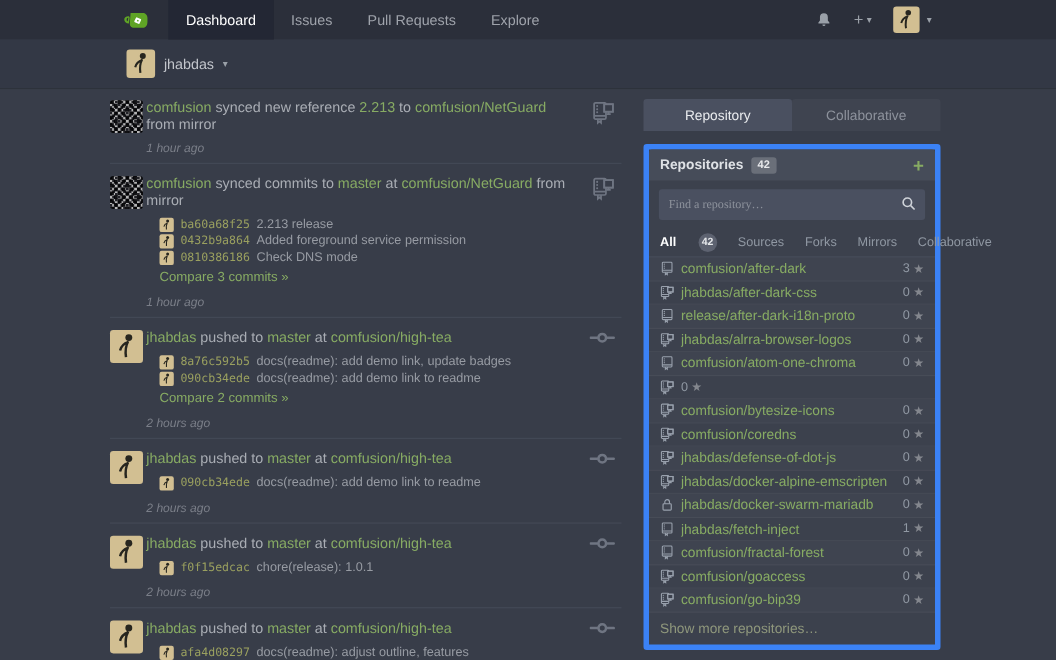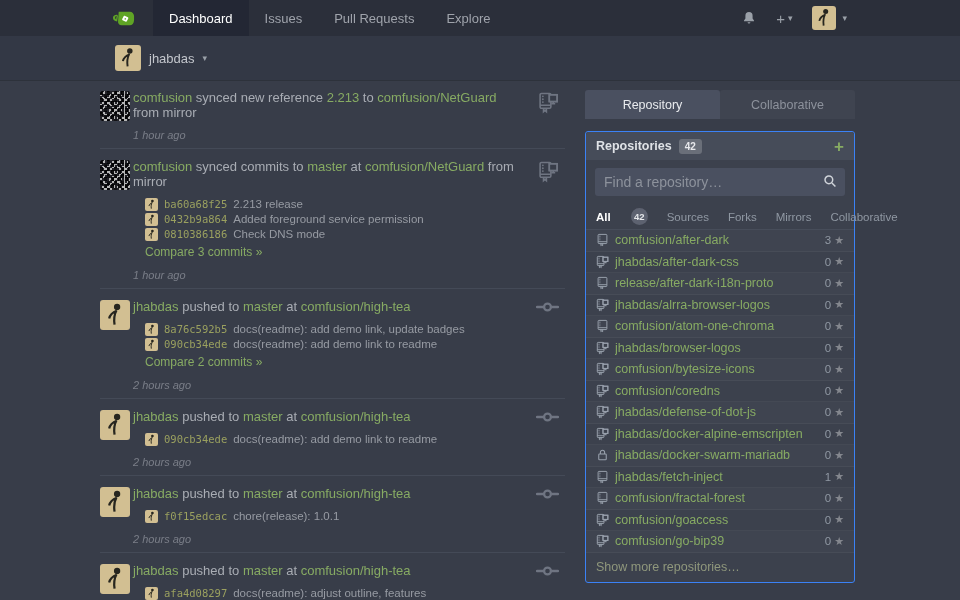--- a/index.html
+++ b/index.html
@@ -51,28 +51,28 @@
   .commit-line .msg{font-size:11.5px;color:#979ba3;white-space:nowrap;}
   .compare{display:inline-block;margin:2px 0 0 12px;font-size:12px;line-height:15px;color:var(--green);text-decoration:none;cursor:pointer;}
   .feed-time{margin:9px 0 7px;font-size:11px;font-style:italic;color:var(--time);}
   .feed-ic{position:absolute;right:6px;top:11px;color:var(--icon);--icon-mask:var(--bg);}
 
   
   .side{position:absolute;left:585px;top:90px;width:270px;}
   .side-tabs{display:flex;margin-bottom:12px;}
   .side-tab{flex:1;height:29px;display:flex;align-items:center;justify-content:center;font-size:12.5px;color:#8d929c;background:var(--tab);cursor:pointer;border-radius:3px 3px 0 0;}
   .side-tab.active{background:var(--tab-active);color:var(--white);}
-  .panel{background:var(--panel);border:1px solid #3b82f6;border-radius:3px;}
+  .panel{background:var(--panel);border:5px solid #3b82f6;border-radius:3px;}
   .panel-head{background:var(--panel-head);height:28px;display:flex;align-items:center;padding:0 10px;border-radius:3px 3px 0 0;}
   .panel-head .ttl{font-size:12.5px;font-weight:bold;color:#dfe2e6;}
   .badge{background:#6a6f79;color:#e8e9ec;font-size:10px;font-weight:bold;border-radius:3px;padding:2px 6px;margin-left:7px;}
   .add-btn{margin-left:auto;color:var(--green);font-size:17px;font-weight:bold;line-height:1;cursor:pointer;}
   .search-wrap{padding:8px 9px;}
   .search-box{position:relative;}
-  .search-input{width:100%;height:28px;background:var(--input);border:none;border-radius:3px;padding:0 28px 0 9px;font-size:14px;color:#d6d9dd;font-family:Liberation Sans, sans-serif;outline:none;}
+  .search-input{width:100%;height:28px;background:var(--input);border:none;border-radius:3px;padding:0 28px 0 9px;font-size:11px;color:#d6d9dd;font-family:Liberation Serif, serif;outline:none;}
   .search-input::placeholder{color:#8d929c;}
   .search-ic{position:absolute;right:8px;top:6px;color:#cfd3d9;cursor:pointer;}
   .filters{display:flex;align-items:center;gap:19px;padding:0 10px;height:26px;border-bottom:1px solid #474d5a;}
   .filter{font-size:11.5px;color:#9098a3;cursor:pointer;display:flex;align-items:center;gap:20px;}
   .filter.active{color:#fff;font-weight:bold;}
   .fbadge{background:#5d6270;color:#e6e8eb;font-size:9.5px;font-weight:bold;width:17px;height:17px;border-radius:50%;display:flex;align-items:center;justify-content:center;}
   .repo-list{list-style:none;}
   .repo-row{display:flex;align-items:center;height:21.5px;padding:0 10px;border-bottom:1px solid var(--row-border);--icon-mask:var(--panel);cursor:pointer;}
   .repo-row:nth-child(odd){background:rgba(255,255,255,.018);}
   .repo-ic{color:#99a1ad;display:flex;align-items:center;margin-right:6px;}
@@ -417,21 +417,20 @@
           <span class="repo-ic">
             <svg width="13" height="14" viewBox="0 0 16 17" fill="none" stroke="currentColor" stroke-width="1.2">
     <rect x="1.6" y="1.6" width="8.2" height="11.3" rx="1"></rect>
     <path d="M1.6 10.6h8.2M4.2 12.9v2.6l1.1-1 1.1 1v-2.6"></path>
     <path d="M3.7 3.8v.01M3.7 6v.01M3.7 8.2v.01" stroke-linecap="round" stroke-width="1.4"></path>
     <rect x="8.6" y="2.6" width="6" height="5.2" fill="var(--icon-mask,#383d49)"></rect>
     <rect x="8.6" y="2.6" width="6" height="5.2"></rect>
     <path d="M11.6 7.8v1.4M10.1 9.4h3"></path>
             </svg>
           </span>
-          <span class="repo-name">jhabdas/browser-logos</span>
           <span class="repo-stars">
             <span class="star-count">0</span>
             <span class="star-glyph">★</span>
           </span>
         </li>
         <li class="repo-row">
           <span class="repo-ic">
             <svg width="13" height="14" viewBox="0 0 16 17" fill="none" stroke="currentColor" stroke-width="1.2">
     <rect x="1.6" y="1.6" width="8.2" height="11.3" rx="1"></rect>
     <path d="M1.6 10.6h8.2M4.2 12.9v2.6l1.1-1 1.1 1v-2.6"></path>

